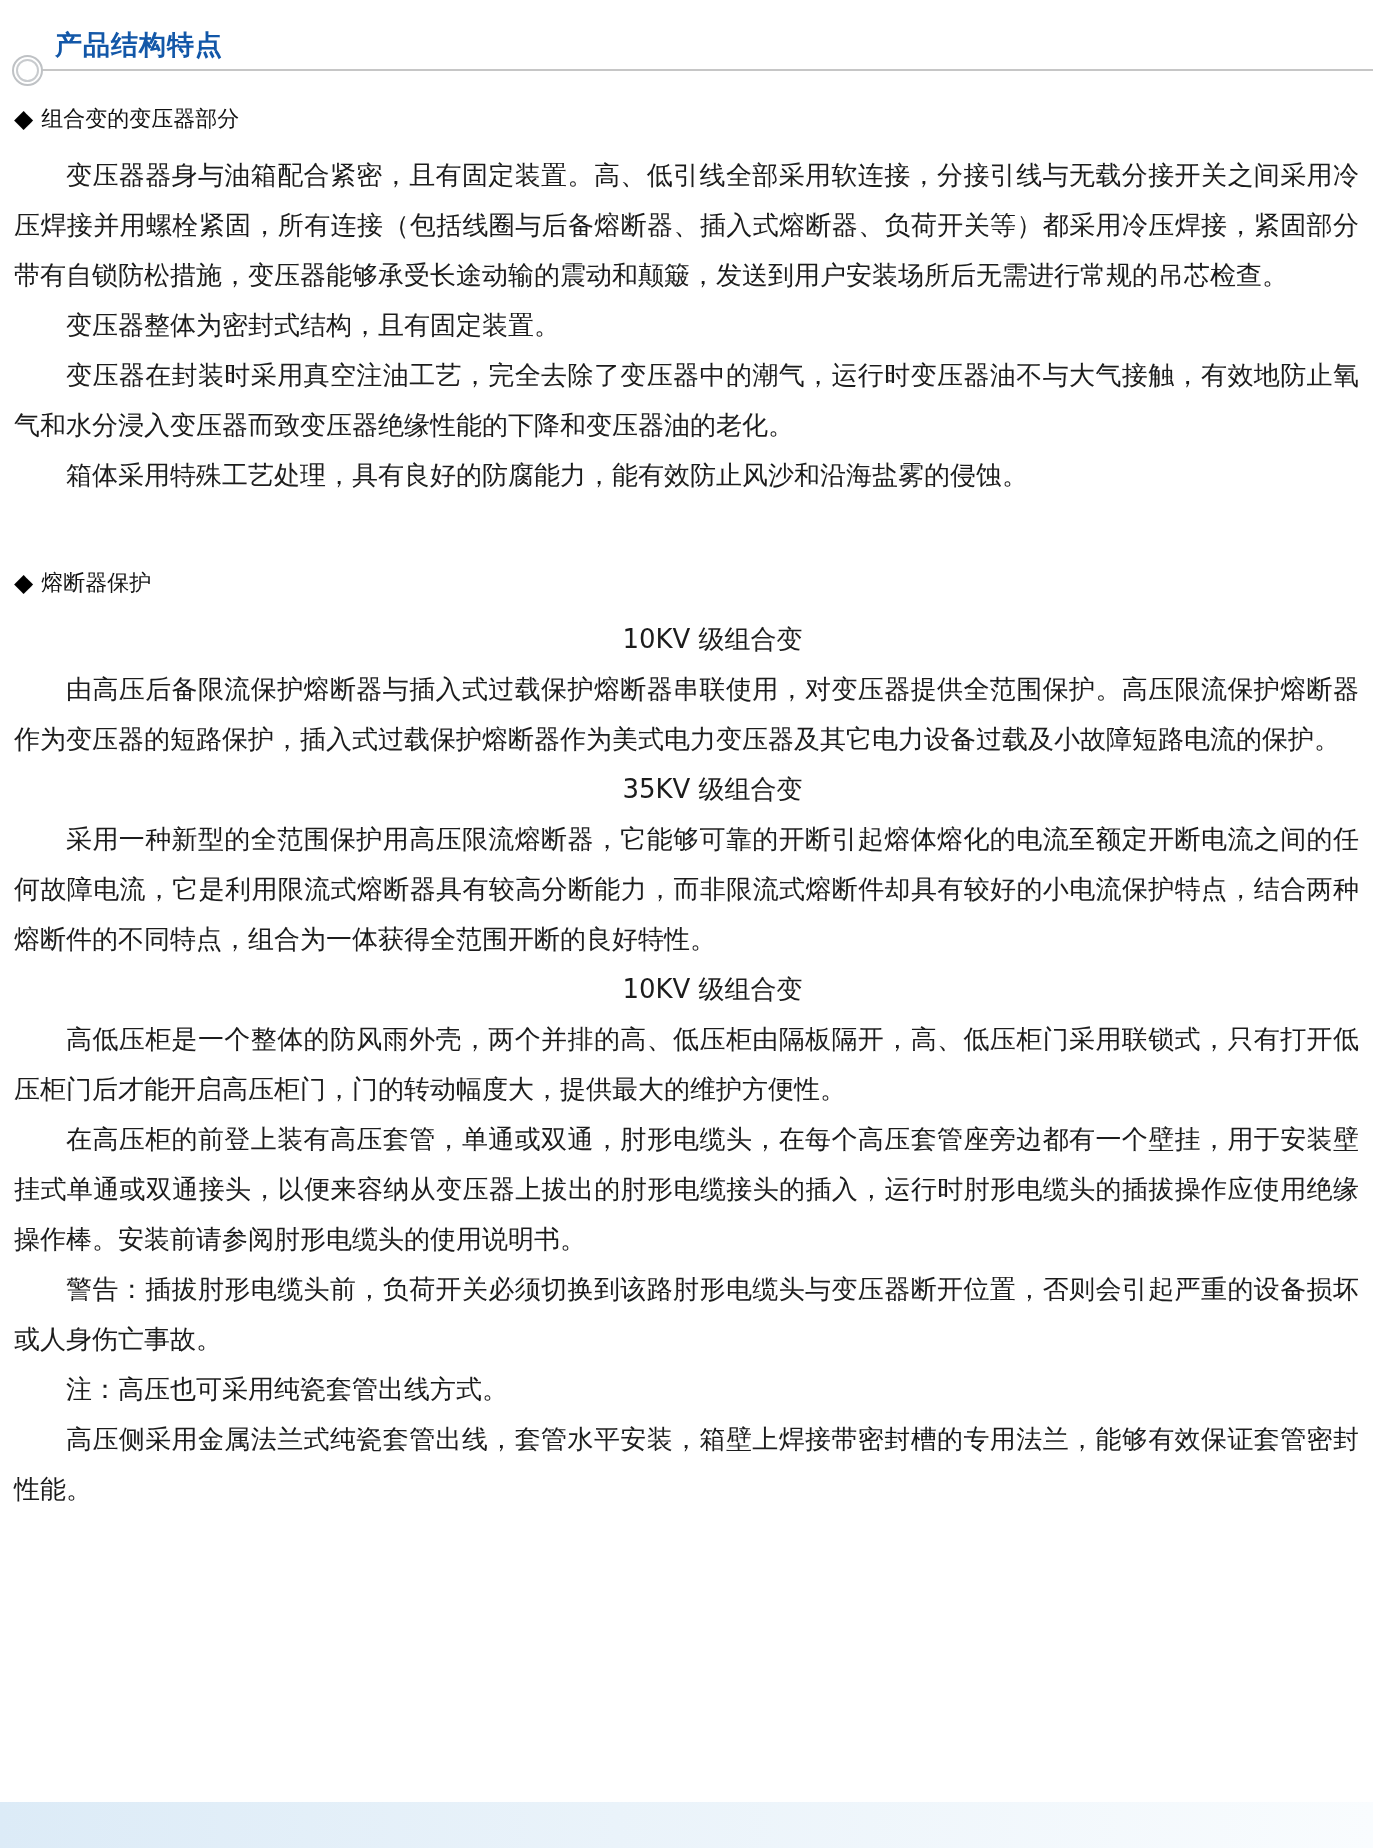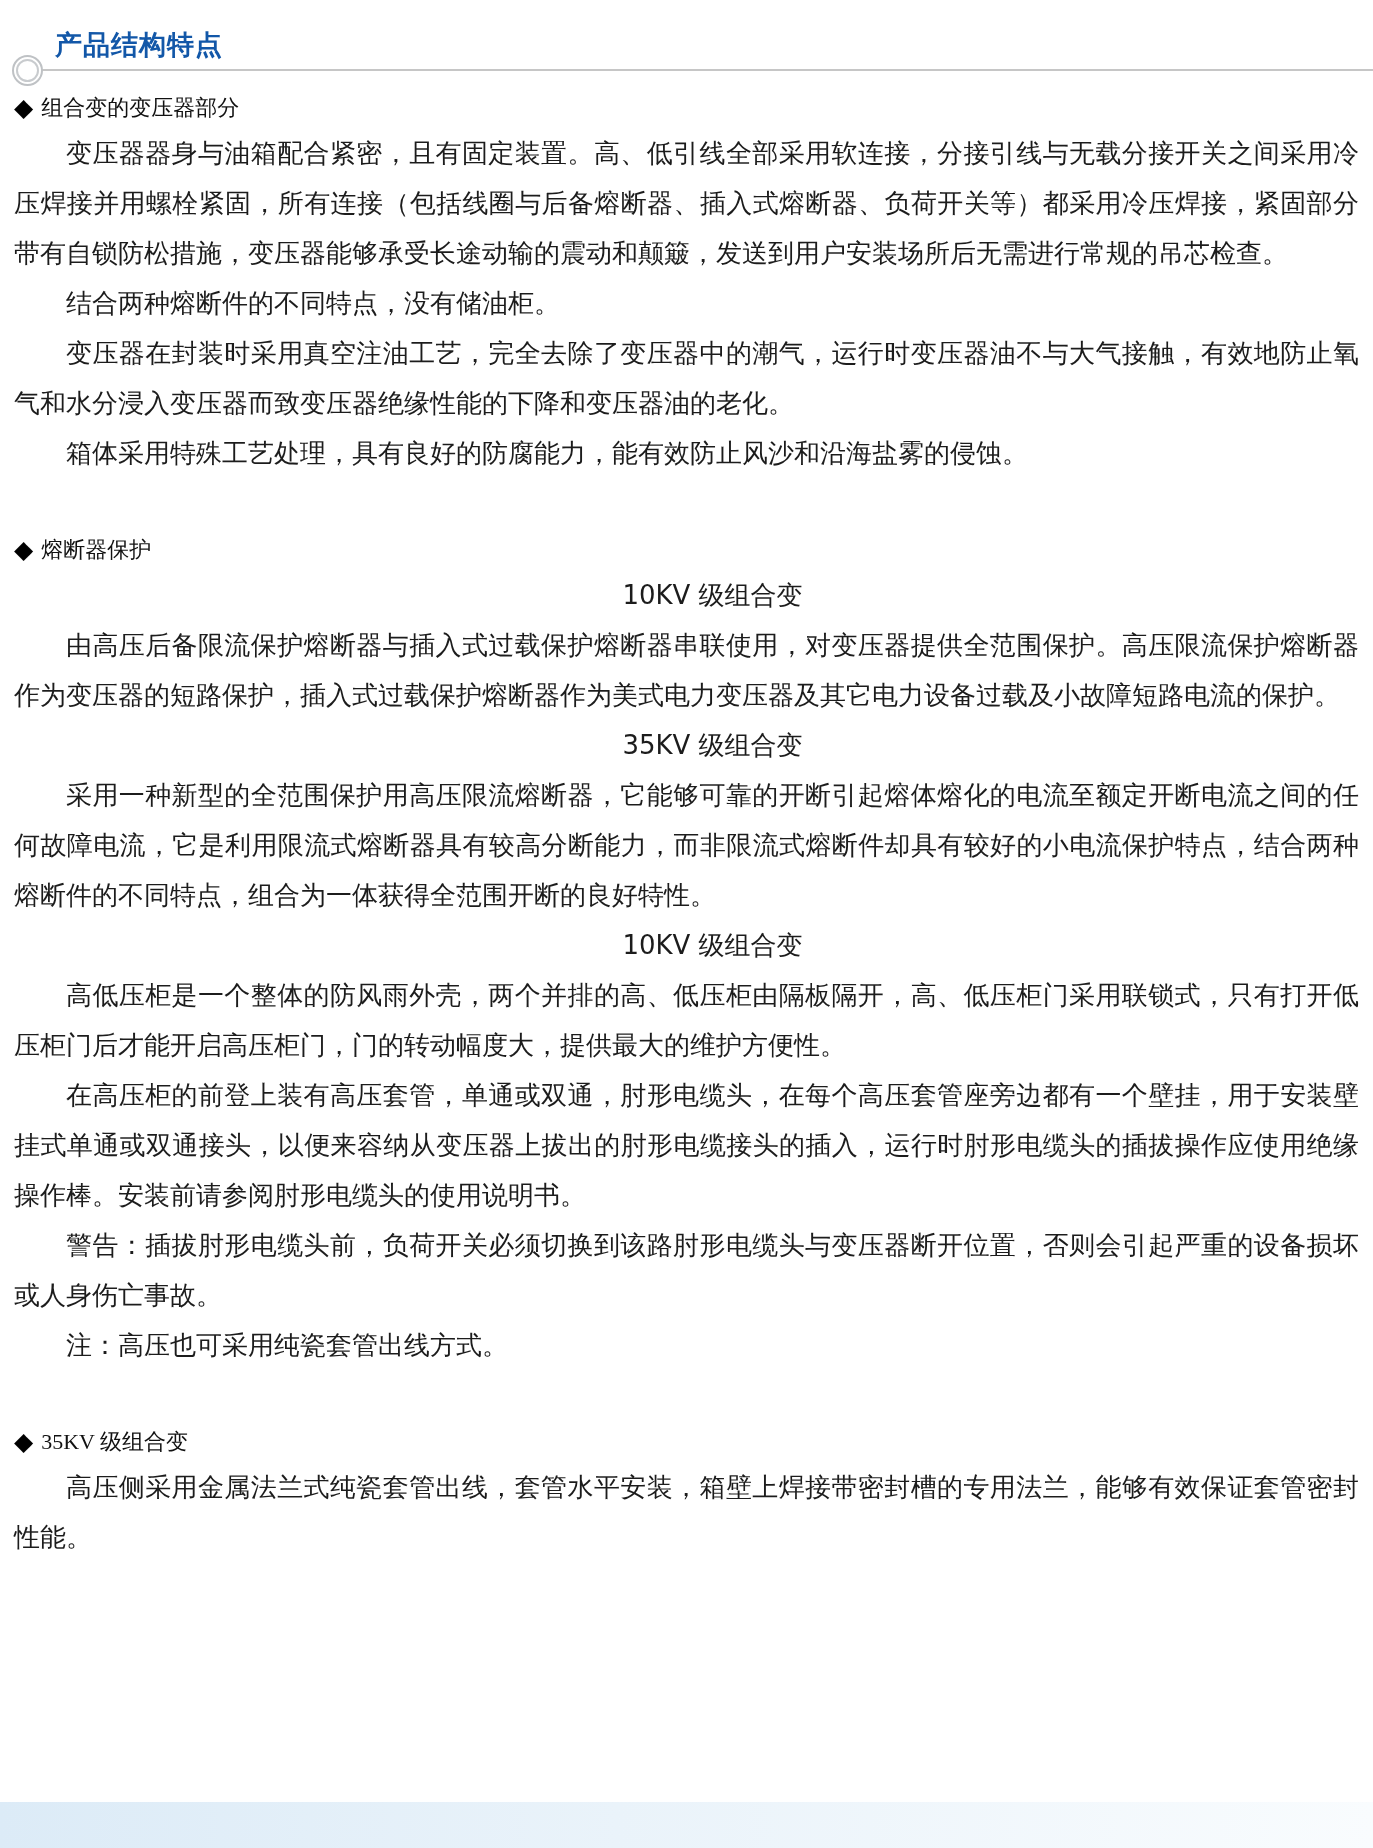--- a/index.html
+++ b/index.html
@@ -57,24 +57,23 @@
   .content {
     position: absolute;
     top: 88px;
     left: 14px;
     width: 1345px;
   }
   .sec-h {
     margin: 52px 0 0 0;
     font-size: 22px;
     font-weight: normal;
-    line-height: 40px;
+    line-height: 62px;
     color: #111;
     white-space: nowrap;
-    font-family: Liberation Serif, serif;
   }
   section:first-child .sec-h { margin-top: 0; }
   .diamond {
     font-size: 25px;
     margin-right: 8px;
     color: #000;
     vertical-align: -1px;
   }
   .para, .sub {
     margin: 0;
@@ -107,39 +106,38 @@
   <div class="header">
     <h1 class="page-title">产品结构特点</h1>
     <div class="rule"></div>
     <div class="ring"></div>
   </div>
 
   <main class="content" id="content">
       <section>
         <h2 class="sec-h"><span class="diamond">◆</span><span>组合变的变压器部分</span></h2>
         <p class="para">变压器器身与油箱配合紧密，且有固定装置。高、低引线全部采用软连接，分接引线与无载分接开关之间采用冷压焊接并用螺栓紧固，所有连接（包括线圈与后备熔断器、插入式熔断器、负荷开关等）都采用冷压焊接，紧固部分带有自锁防松措施，变压器能够承受长途动输的震动和颠簸，发送到用户安装场所后无需进行常规的吊芯检查。</p>
-        <p class="para">结合两种熔断件的不同特点，没有储油柜。</p>
+        <p class="para">变压器整体为密封式结构，且有固定装置。</p>
         <p class="para">变压器在封装时采用真空注油工艺，完全去除了变压器中的潮气，运行时变压器油不与大气接触，有效地防止氧气和水分浸入变压器而致变压器绝缘性能的下降和变压器油的老化。</p>
         <p class="para">箱体采用特殊工艺处理，具有良好的防腐能力，能有效防止风沙和沿海盐雾的侵蚀。</p>
       </section>
       <section>
         <h2 class="sec-h"><span class="diamond">◆</span><span>熔断器保护</span></h2>
         <p class="sub">10KV 级组合变</p>
         <p class="para">由高压后备限流保护熔断器与插入式过载保护熔断器串联使用，对变压器提供全范围保护。高压限流保护熔断器作为变压器的短路保护，插入式过载保护熔断器作为美式电力变压器及其它电力设备过载及小故障短路电流的保护。</p>
         <p class="sub">35KV 级组合变</p>
         <p class="para">采用一种新型的全范围保护用高压限流熔断器，它能够可靠的开断引起熔体熔化的电流至额定开断电流之间的任何故障电流，它是利用限流式熔断器具有较高分断能力，而非限流式熔断件却具有较好的小电流保护特点，结合两种熔断件的不同特点，组合为一体获得全范围开断的良好特性。</p>
       </section>
       <section>
         <p class="sub">10KV 级组合变</p>
         <p class="para">高低压柜是一个整体的防风雨外壳，两个并排的高、低压柜由隔板隔开，高、低压柜门采用联锁式，只有打开低压柜门后才能开启高压柜门，门的转动幅度大，提供最大的维护方便性。</p>
         <p class="para">在高压柜的前登上装有高压套管，单通或双通，肘形电缆头，在每个高压套管座旁边都有一个壁挂，用于安装壁挂式单通或双通接头，以便来容纳从变压器上拔出的肘形电缆接头的插入，运行时肘形电缆头的插拔操作应使用绝缘操作棒。安装前请参阅肘形电缆头的使用说明书。</p>
         <p class="para">警告：插拔肘形电缆头前，负荷开关必须切换到该路肘形电缆头与变压器断开位置，否则会引起严重的设备损坏或人身伤亡事故。</p>
         <p class="para">注：高压也可采用纯瓷套管出线方式。</p>
       </section>
       <section>
-        <h2 class="sec-h"><span class="diamond">◆</span><span>35KV 级组合变</span></h2>
         <p class="para">高压侧采用金属法兰式纯瓷套管出线，套管水平安装，箱壁上焊接带密封槽的专用法兰，能够有效保证套管密封性能。</p>
       </section>
     </main>
 
   <div class="bottom-bar"></div>
 
 </div>
 
 </body></html>

